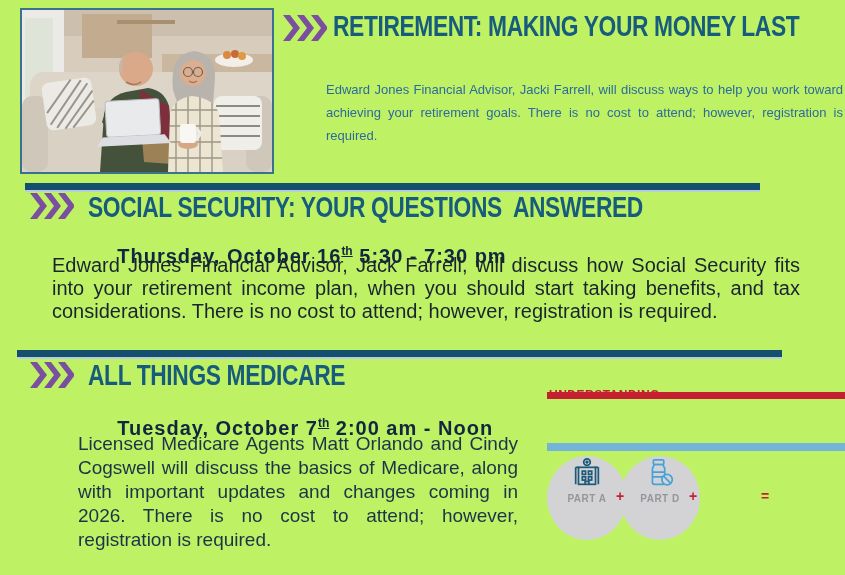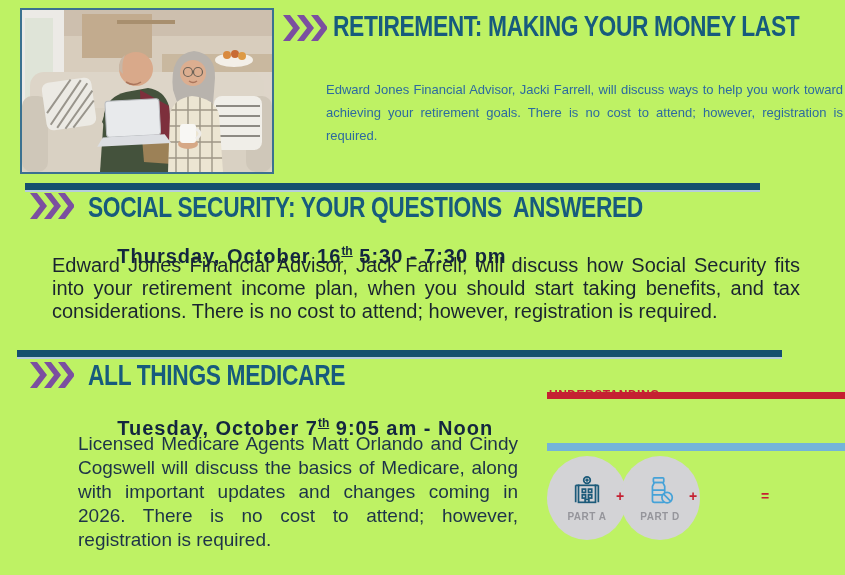--- a/index.html
+++ b/index.html
@@ -35,21 +35,21 @@
   
   .med{position:absolute;left:547px;top:374px;width:298px;height:172px;}
   .med-kicker{position:absolute;left:2px;top:14px;color:var(--red);font-weight:bold;
               font-size:12px;letter-spacing:.5px;}
   .med-redbar{position:absolute;left:0;top:18px;width:100%;height:7px;background:var(--red);}
   .med-title{position:absolute;left:0;top:21px;width:100%;text-align:center;color:var(--teal);
              font-weight:bold;font-size:41px;letter-spacing:-1px;}
   .med-bluebar{position:absolute;left:0;top:69px;width:100%;height:8px;background:var(--lightblue);}
   .med-circles{position:absolute;left:0;top:82px;width:100%;height:88px;display:flex;}
   .med-circle{position:relative;width:80px;height:84px;border-radius:50%;background:var(--circlegray);
-              flex:0 0 auto;display:flex;flex-direction:column;align-items:center;justify-content:center;}
+              flex:0 0 auto;display:flex;flex-direction:column;align-items:center;justify-content:flex-start;}
   .med-circle + .med-circle{margin-left:-7px;}
   .med-circle .plabel{color:var(--labelgray);font-size:10px;font-weight:bold;letter-spacing:.5px;margin-top:3px;}
   .med-op{position:absolute;top:32px;color:var(--red);font-weight:bold;font-size:14px;z-index:2;}
   #op0{left:69px;} #op1{left:142px;} #op2{left:214px;}
 </style>
 </head>
 <body>
 
 <div id="page">
 
@@ -155,21 +155,21 @@
     <svg width="44" height="26" viewBox="0 0 44 26">
       <g fill="#7b4fa0">
         <path d="M0 0 h7 l10 13 -10 13 h-7 l10 -13 Z"></path>
         <path d="M14 0 h7 l10 13 -10 13 h-7 l10 -13 Z"></path>
         <path d="M28 0 h7 l10 13 -10 13 h-7 l10 -13 Z"></path>
       </g>
     </svg>
   </div>
   <div class="sec-title" style="left:88px;top:358px">ALL THINGS MEDICARE</div>
   <div class="sec-date" style="left:91px;top:393px">
-    <span>Tuesday, October 7</span><sup>th</sup><span> 9:05 am - Noon</span>
+    <span>Tuesday, October 7</span><sup>th</sup><span> 2:00 am - Noon</span>
   </div>
   <div class="sec-body" id="body3">Licensed Medicare Agents Matt Orlando and Cindy Cogswell will discuss the basics of Medicare, along with important updates and changes coming in 2026. There is no cost to attend; however, registration is required.</div>
 
   <div class="med">
     <div class="med-kicker">UNDERSTANDING</div>
     <div class="med-redbar"></div>
     <div class="med-bluebar"></div>
 
     <div class="med-circles">
       <div class="med-circle">

